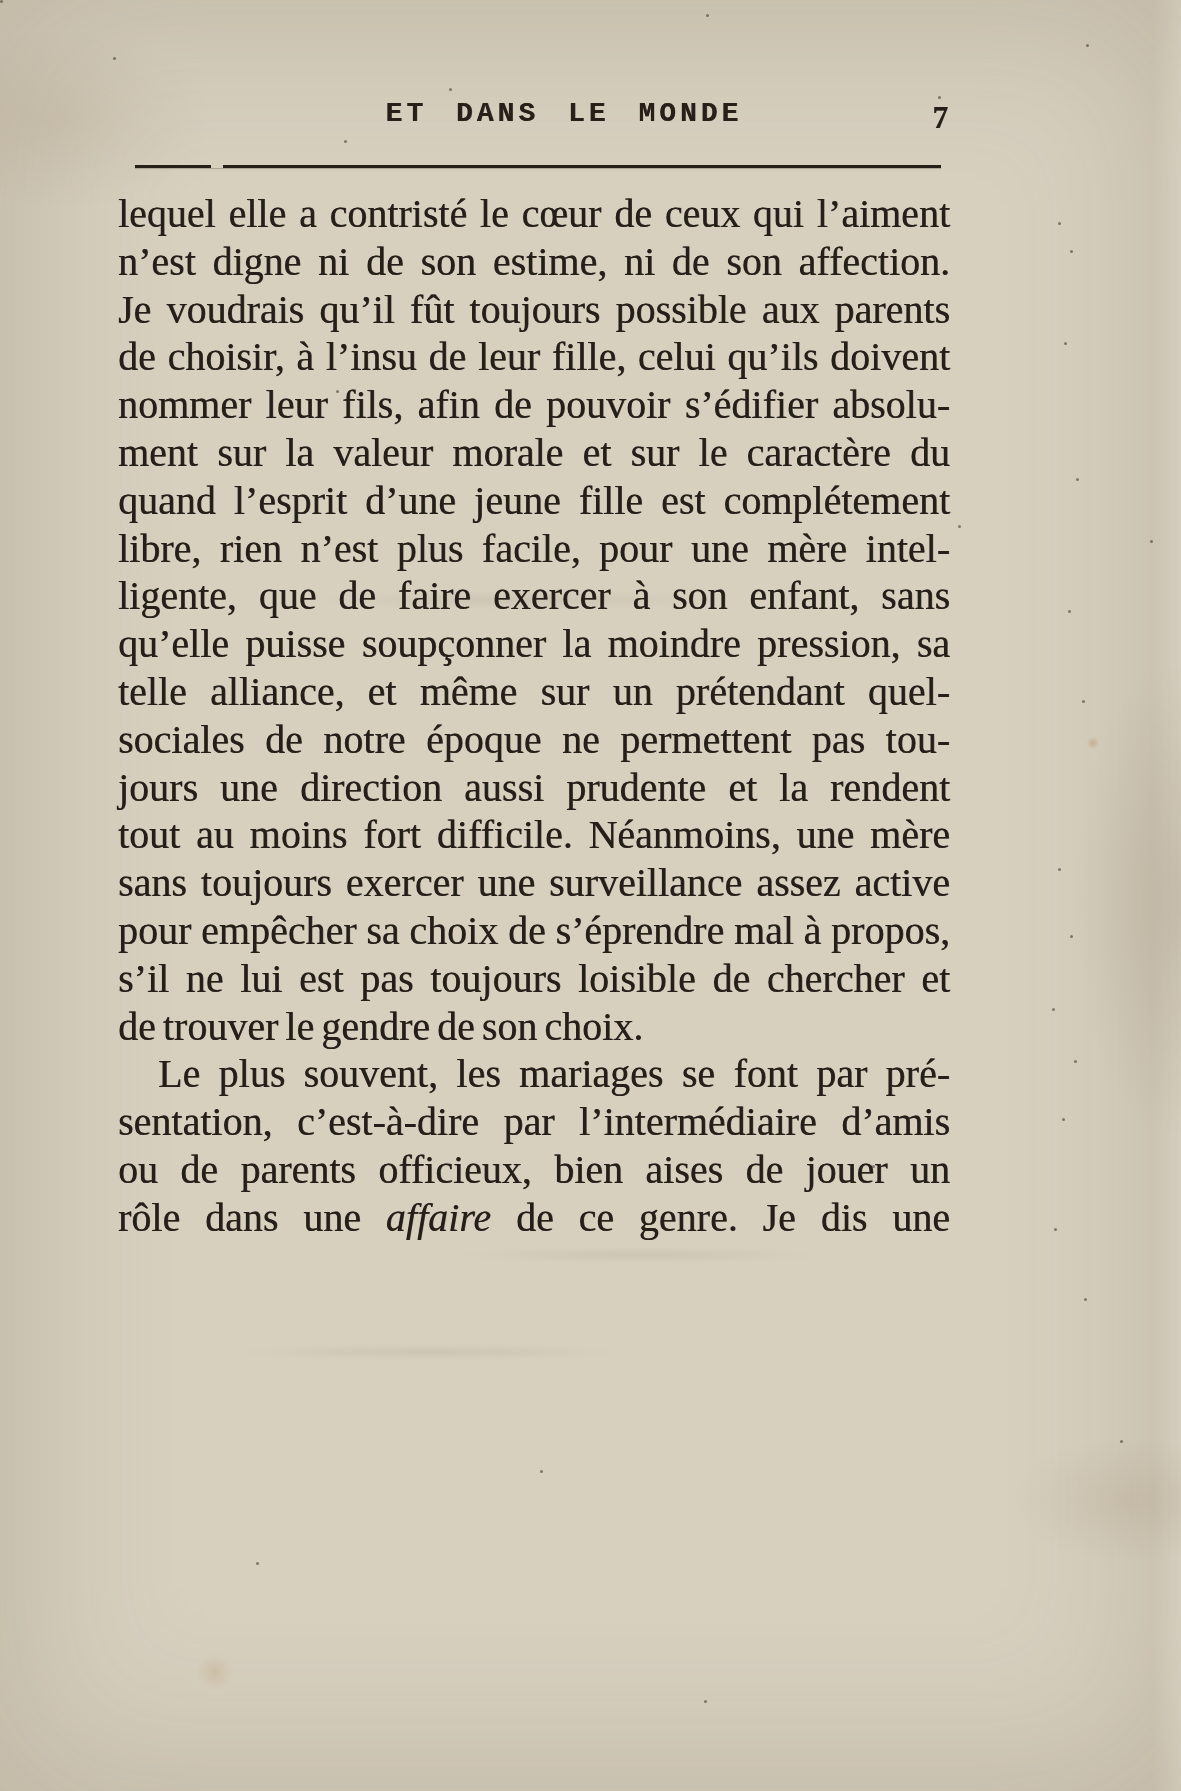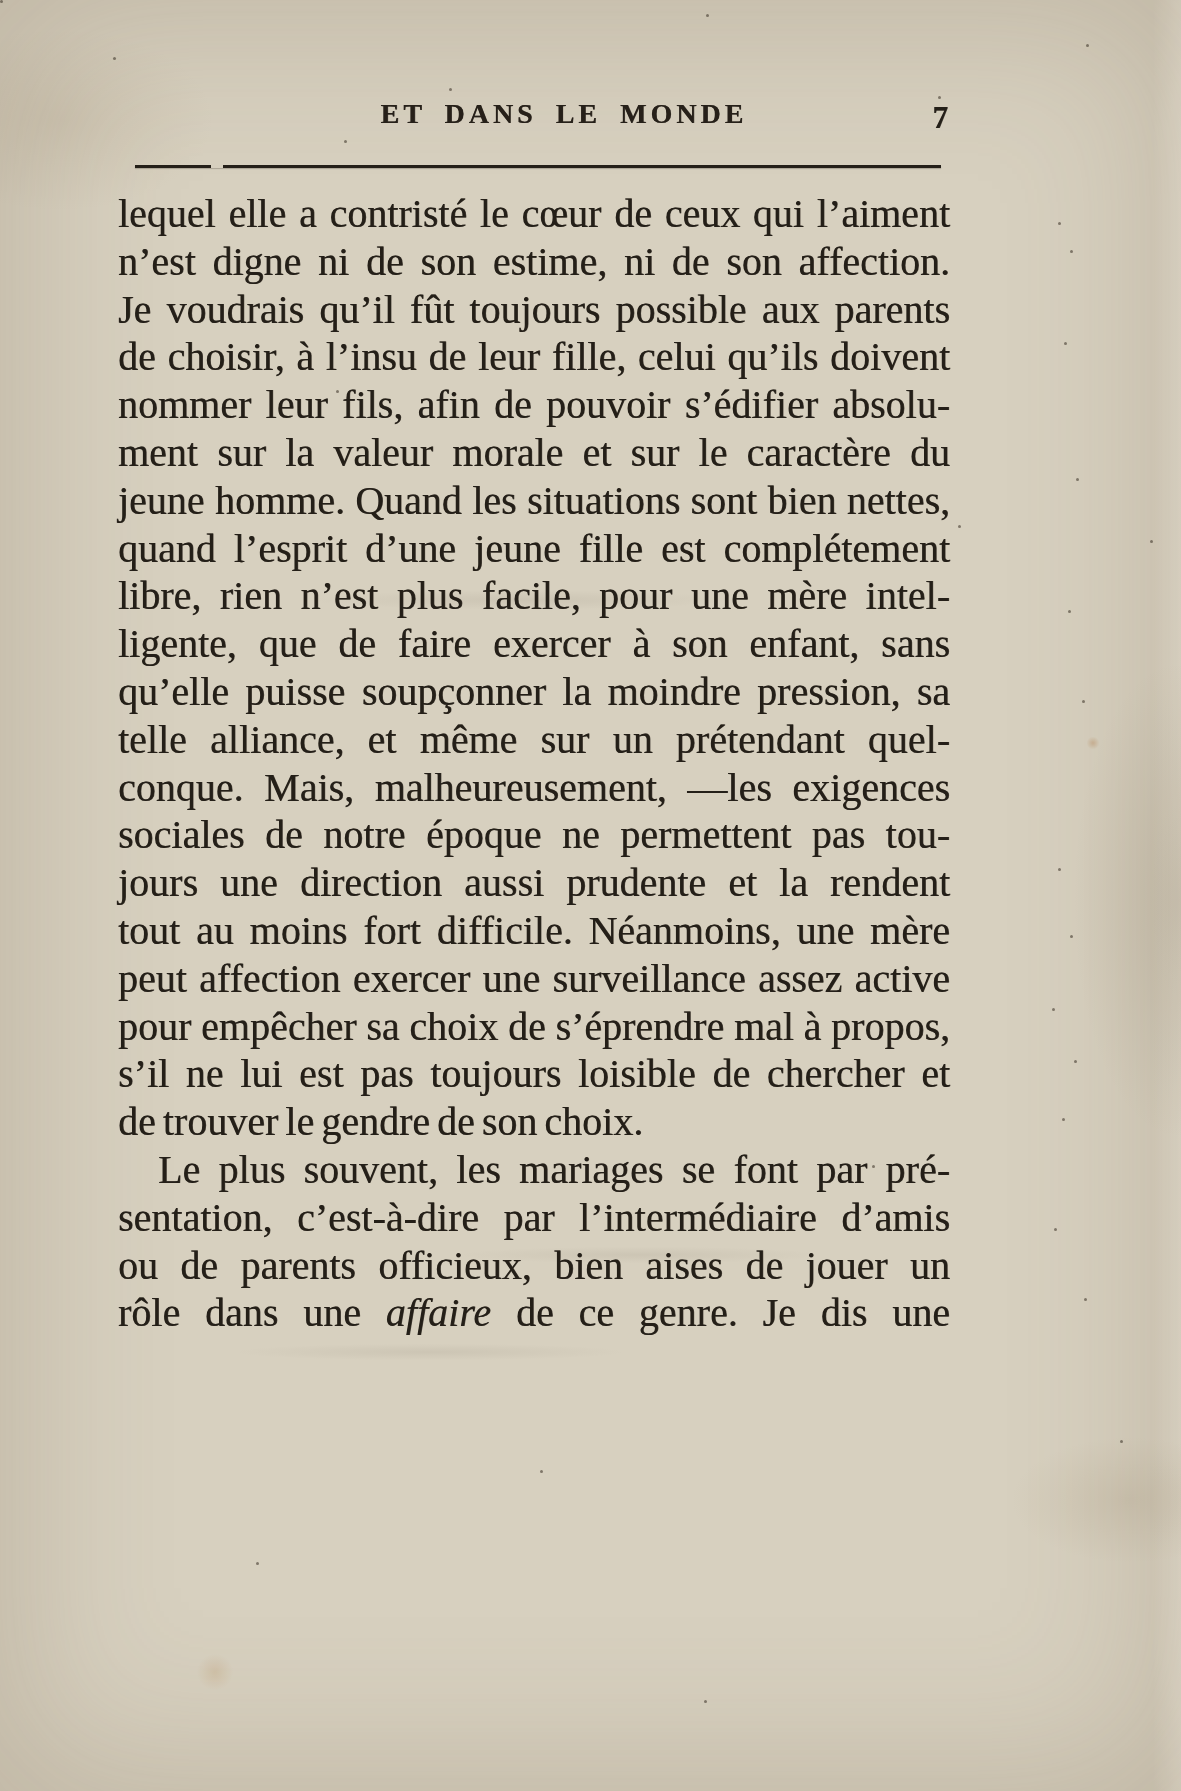--- a/index.html
+++ b/index.html
@@ -46,20 +46,21 @@
 
   .head-title {
     position: absolute; top: 10px; left: 30px; width: 832px;
     text-align: center;
     font-weight: bold;
     font-size: 28px;
     letter-spacing: 4px;
     word-spacing: 8px;
     color: #262019;
     text-shadow: 0.4px 0 0 rgba(30,24,18,0.7);
+    font-family: Liberation Mono, monospace;
   }
 
   .page-num {
     position: absolute; top: 12px; right: 2px;
     font-weight: bold;
     font-size: 31px;
     text-shadow: 0.4px 0 0 rgba(30,24,18,0.7);
   }
 
   .rule {
@@ -104,31 +105,29 @@
 
     <div class="rule"></div>
 
     <main class="body-text">
         <div class="line"><span>lequel elle a contristé le cœur de ceux qui l’aiment</span></div>
         <div class="line"><span>n’est digne ni de son estime, ni de son affection.</span></div>
         <div class="line"><span>Je voudrais qu’il fût toujours possible aux parents</span></div>
         <div class="line"><span>de choisir, à l’insu de leur fille, celui qu’ils doivent</span></div>
         <div class="line"><span>nommer leur fils, afin de pouvoir s’édifier absolu-</span></div>
         <div class="line"><span>ment sur la valeur morale et sur le caractère du</span></div>
-        <div class="line"><span>jeune homme. Quand les situations sont bien nettes,</span></div>
         <div class="line"><span>quand l’esprit d’une jeune fille est complétement</span></div>
         <div class="line"><span>libre, rien n’est plus facile, pour une mère intel-</span></div>
         <div class="line"><span>ligente, que de faire exercer à son enfant, sans</span></div>
         <div class="line"><span>qu’elle puisse soupçonner la moindre pression, sa</span></div>
         <div class="line"><span>telle alliance, et même sur un prétendant quel-</span></div>
-        <div class="line"><span>conque. Mais, malheureusement, —les exigences</span></div>
         <div class="line"><span>sociales de notre époque ne permettent pas tou-</span></div>
         <div class="line"><span>jours une direction aussi prudente et la rendent</span></div>
         <div class="line"><span>tout au moins fort difficile. Néanmoins, une mère</span></div>
-        <div class="line"><span>peut affection exercer une surveillance assez active</span></div>
+        <div class="line"><span>sans toujours exercer une surveillance assez active</span></div>
         <div class="line"><span>pour empêcher sa choix de s’éprendre mal à propos,</span></div>
         <div class="line"><span>s’il ne lui est pas toujours loisible de chercher et</span></div>
         <div class="line no-just"><span>de trouver le gendre de son choix.</span></div>
         <div class="line indent"><span>Le plus souvent, les mariages se font par pré-</span></div>
         <div class="line"><span>sentation, c’est-à-dire par l’intermédiaire d’amis</span></div>
         <div class="line"><span>ou de parents officieux, bien aises de jouer un</span></div>
         <div class="line"><span>rôle dans une </span><span class="italic">affaire</span><span> de ce genre. Je dis une</span></div>
       </main>
   </div>
 </div>

